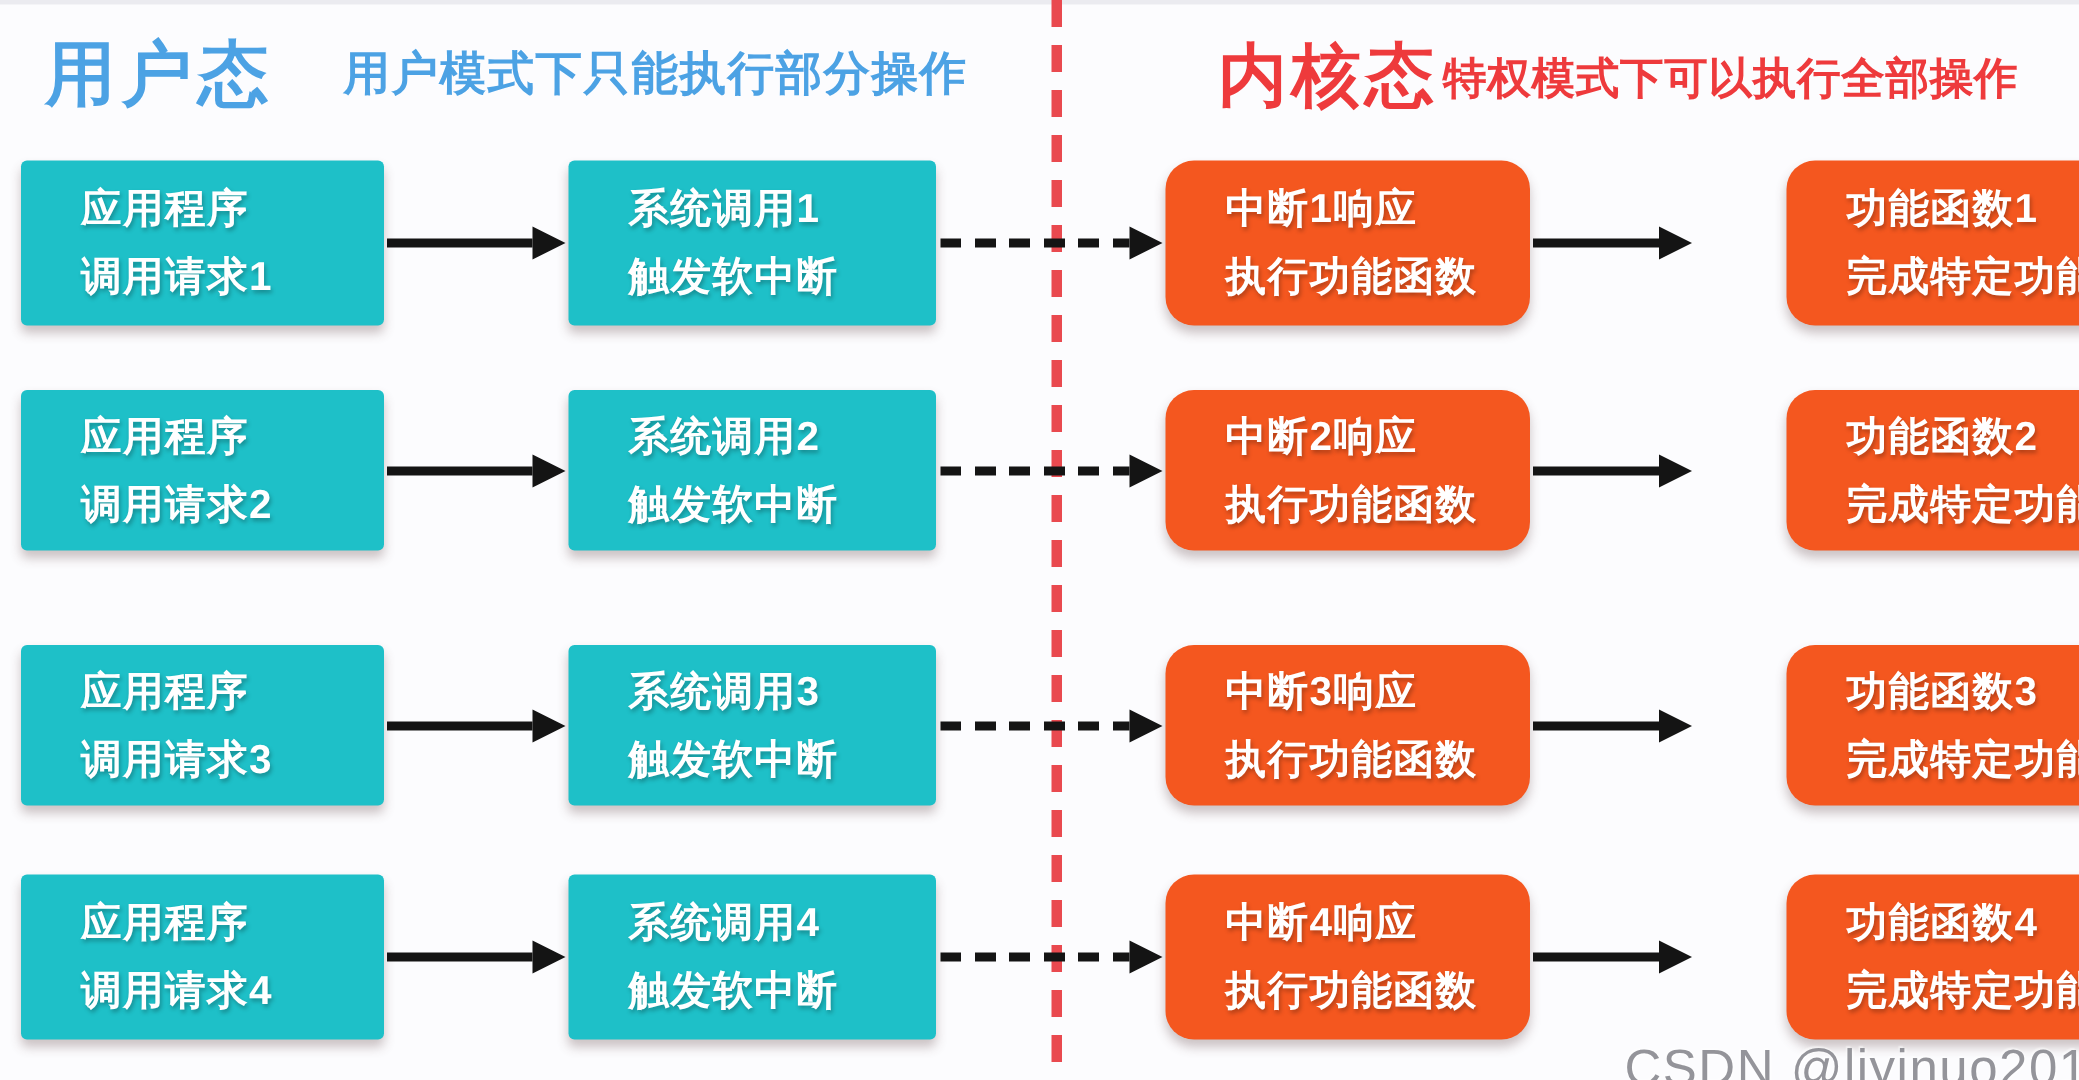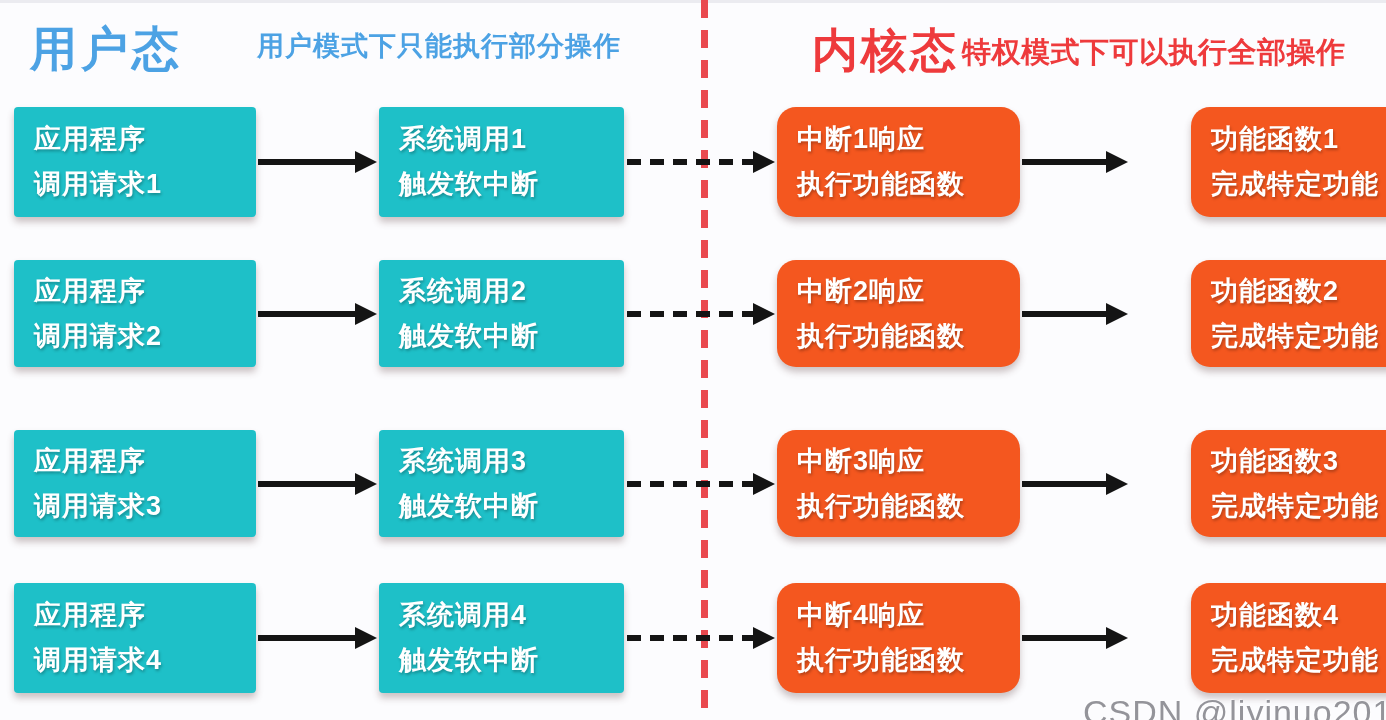--- a/index.html
+++ b/index.html
@@ -5,34 +5,34 @@
   html,body{margin:0;padding:0;}
   body{font-family:"Liberation Sans","DejaVu Sans",sans-serif;background:#fff;}
   .canvas{
     position:relative;width:1386px;height:720px;overflow:hidden;
     background:#fcfcfe;
   }
   .top-hairline{position:absolute;top:0;left:0;right:0;height:3px;background:#ebebf0;}
   
   .title{position:absolute;font-weight:bold;white-space:nowrap;}
   .title-user{left:30px;top:18px;font-size:47px;color:var(--title-blue,#4ca2e4);letter-spacing:4px;}
-  .subtitle-user{left:229px;top:28px;font-size:27px;color:var(--title-blue,#4ca2e4);letter-spacing:1px;margin-left:28px;}
+  .subtitle-user{left:229px;top:28px;font-size:31px;color:var(--title-blue,#4ca2e4);letter-spacing:1px;}
   .title-kernel{left:812px;top:20px;font-size:46px;color:var(--title-red,#ee3a3c);letter-spacing:3px;}
   .subtitle-kernel{left:962px;top:33px;font-size:29px;color:var(--title-red,#ee3a3c);letter-spacing:0.5px;}
   
   .divider{
     position:absolute;left:701px;top:0;width:7px;height:720px;z-index:1;
     background:repeating-linear-gradient(to bottom,var(--divider-red,#e9494f) 0 18px,transparent 18px 30px);
   }
   
   .row{position:absolute;left:0;width:1386px;}
   .box{
     position:absolute;top:0;bottom:0;border-radius:4px;z-index:2;
     display:flex;flex-direction:column;justify-content:center;
-    padding-left:20px;box-sizing:border-box;
+    padding-left:40px;box-sizing:border-box;
     color:#fff;font-weight:bold;font-size:27px;line-height:45px;letter-spacing:1px;
     box-shadow:0 5px 7px rgba(90,60,60,0.30);
     text-shadow:1px 2px 3px rgba(0,0,0,0.28);
   }
   .box.teal{background:var(--teal,#1ec0c8);}
   .box.orange{background:var(--orange,#f4571f);border-radius:19px;}
   .b1{left:14px;width:242px;}
   .b2{left:379px;width:245px;}
   .b3{left:777px;width:243px;}
   .b4{left:1191px;width:285px;justify-content:center;}

